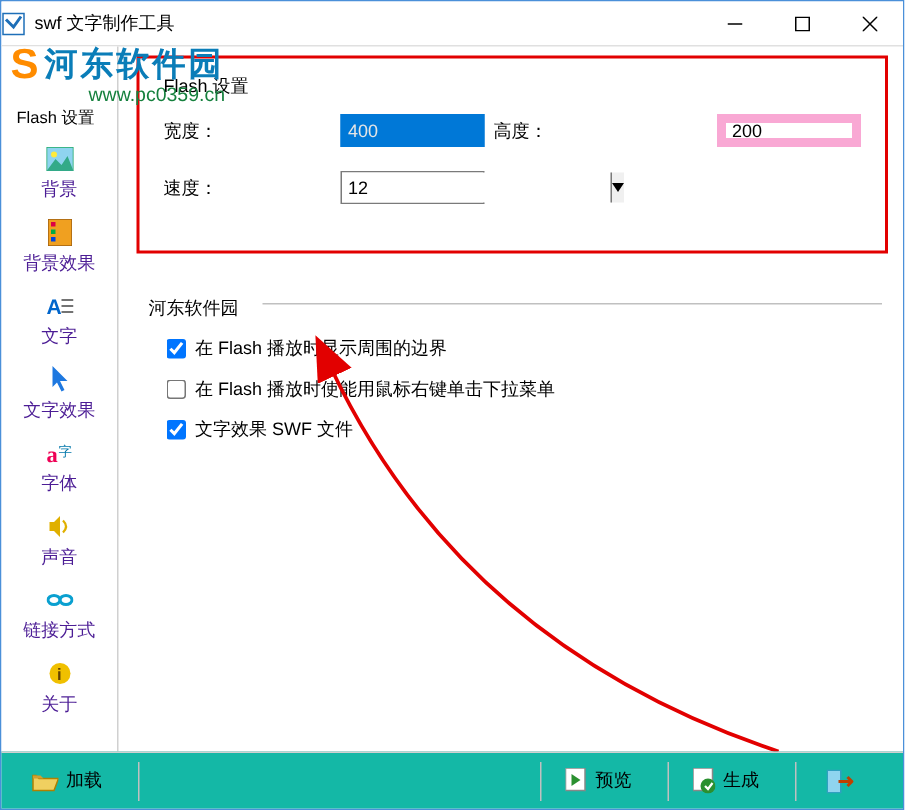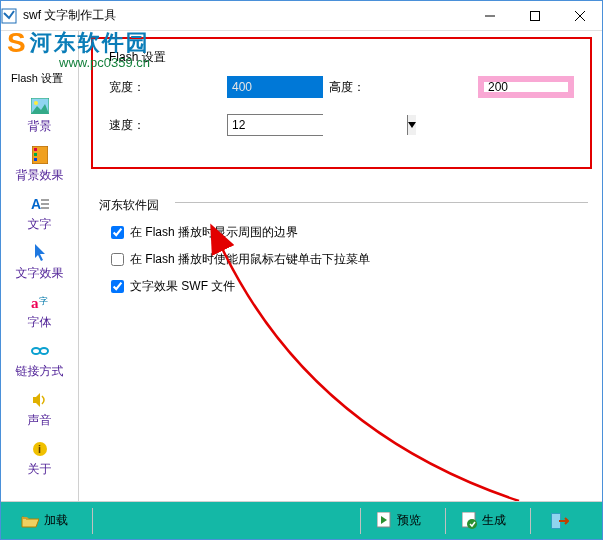--- a/index.html
+++ b/index.html
@@ -142,35 +142,35 @@
         <div class="icon">
             <svg width="18" height="16" viewBox="0 0 18 16">
               <text x="0" y="14" font-size="15" font-weight="bold" fill="#e05" font-family="serif">a</text>
               <text x="8" y="10" font-size="9" fill="#07a">字</text>
             </svg>
           </div>
         <span class="label">字体</span>
       </div>
       <div class="sidebar-item">
         <div class="icon">
+            <svg width="18" height="16" viewBox="0 0 18 16">
+              <path d="M2 5 L5 5 L9 1 L9 15 L5 11 L2 11 Z" fill="#e0b000"></path>
+              <path d="M11 4 Q15 8 11 12" fill="none" stroke="#e0b000" stroke-width="1.5"></path>
+            </svg>
+          </div>
+        <span class="label">声音</span>
+      </div>
+      <div class="sidebar-item">
+        <div class="icon">
             <svg width="18" height="14" viewBox="0 0 18 14">
               <ellipse cx="5" cy="7" rx="4" ry="3" fill="none" stroke="#0aa0d0" stroke-width="2"></ellipse>
               <ellipse cx="13" cy="7" rx="4" ry="3" fill="none" stroke="#0aa0d0" stroke-width="2"></ellipse>
             </svg>
           </div>
         <span class="label">链接方式</span>
-      </div>
-      <div class="sidebar-item">
-        <div class="icon">
-            <svg width="18" height="16" viewBox="0 0 18 16">
-              <path d="M2 5 L5 5 L9 1 L9 15 L5 11 L2 11 Z" fill="#e0b000"></path>
-              <path d="M11 4 Q15 8 11 12" fill="none" stroke="#e0b000" stroke-width="1.5"></path>
-            </svg>
-          </div>
-        <span class="label">声音</span>
       </div>
       <div class="sidebar-item">
         <div class="icon">
             <svg width="16" height="16" viewBox="0 0 16 16">
               <circle cx="8" cy="8" r="7" fill="#f0c000"></circle>
               <text x="6" y="12" font-size="11" font-weight="bold" fill="#604000">i</text>
             </svg>
           </div>
         <span class="label">关于</span>
       </div>

